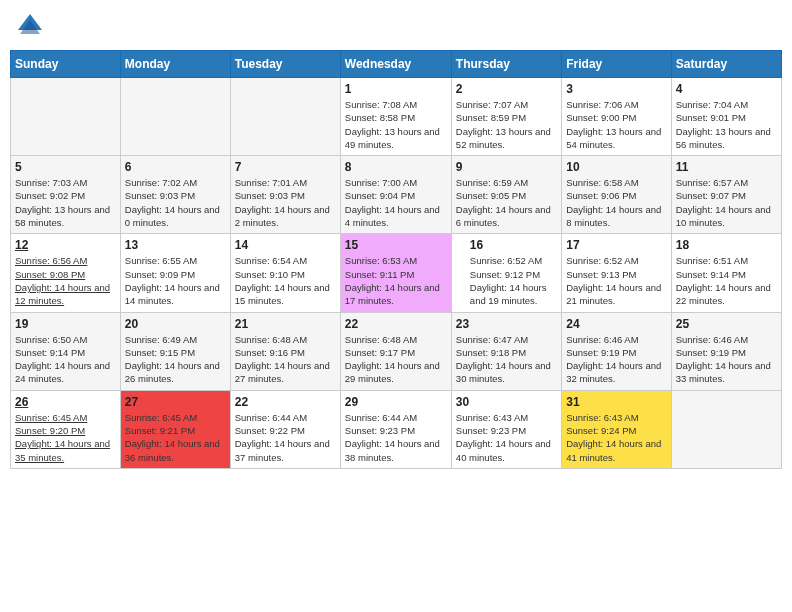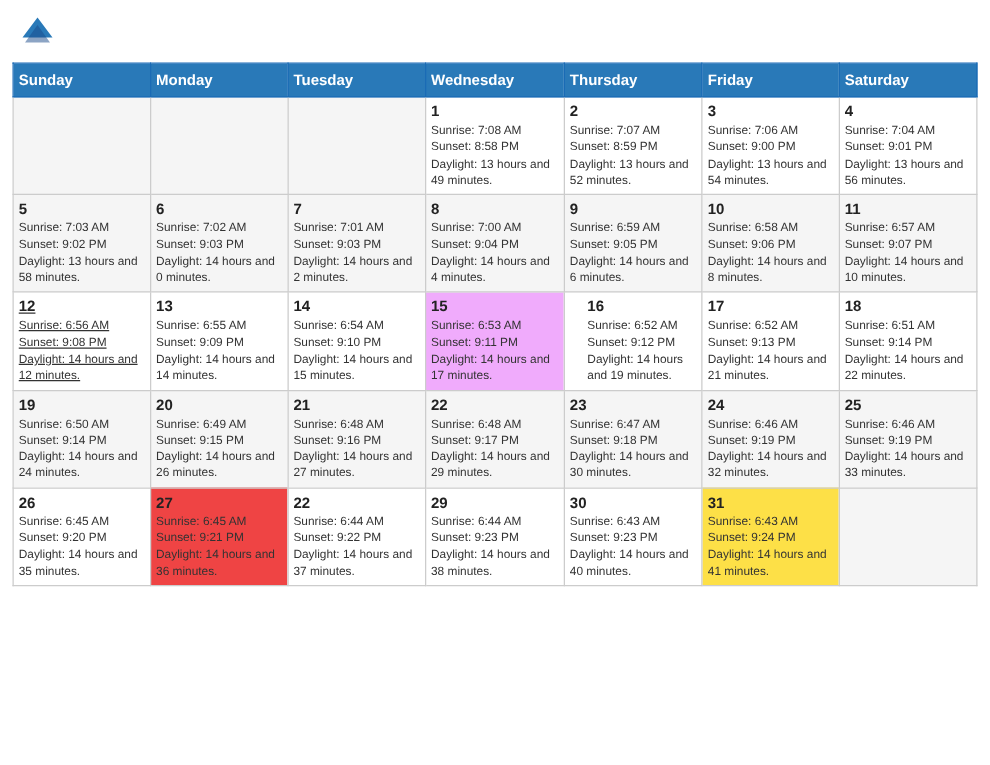--- a/index.html
+++ b/index.html
@@ -240,21 +240,21 @@
         <td style="background: rgb(245, 245, 245);">
           <span class="day-number">24</span>
           <div class="day-info">Sunrise: 6:46 AM<br>Sunset: 9:19 PM<br>Daylight: 14 hours and 32 minutes.</div>
         </td>
         <td style="background: rgb(245, 245, 245); margin-top: 38px;">
           <span class="day-number">25</span>
           <div class="day-info">Sunrise: 6:46 AM<br>Sunset: 9:19 PM<br>Daylight: 14 hours and 33 minutes.</div>
         </td>
       </tr>
       <tr>
-        <td style="background: rgb(255, 255, 255);">
+        <td style="background: rgb(255, 255, 255); text-decoration: underline;">
           <span class="day-number">26</span>
           <div class="day-info">Sunrise: 6:45 AM<br>Sunset: 9:20 PM<br>Daylight: 14 hours and 35 minutes.</div>
         </td>
         <td style="background: #ef4444;">
           <span class="day-number">27</span>
           <div class="day-info">Sunrise: 6:45 AM<br>Sunset: 9:21 PM<br>Daylight: 14 hours and 36 minutes.</div>
         </td>
         <td style="background: rgb(255, 255, 255);">
           <span class="day-number">22</span>
           <div class="day-info">Sunrise: 6:44 AM<br>Sunset: 9:22 PM<br>Daylight: 14 hours and 37 minutes.</div>

